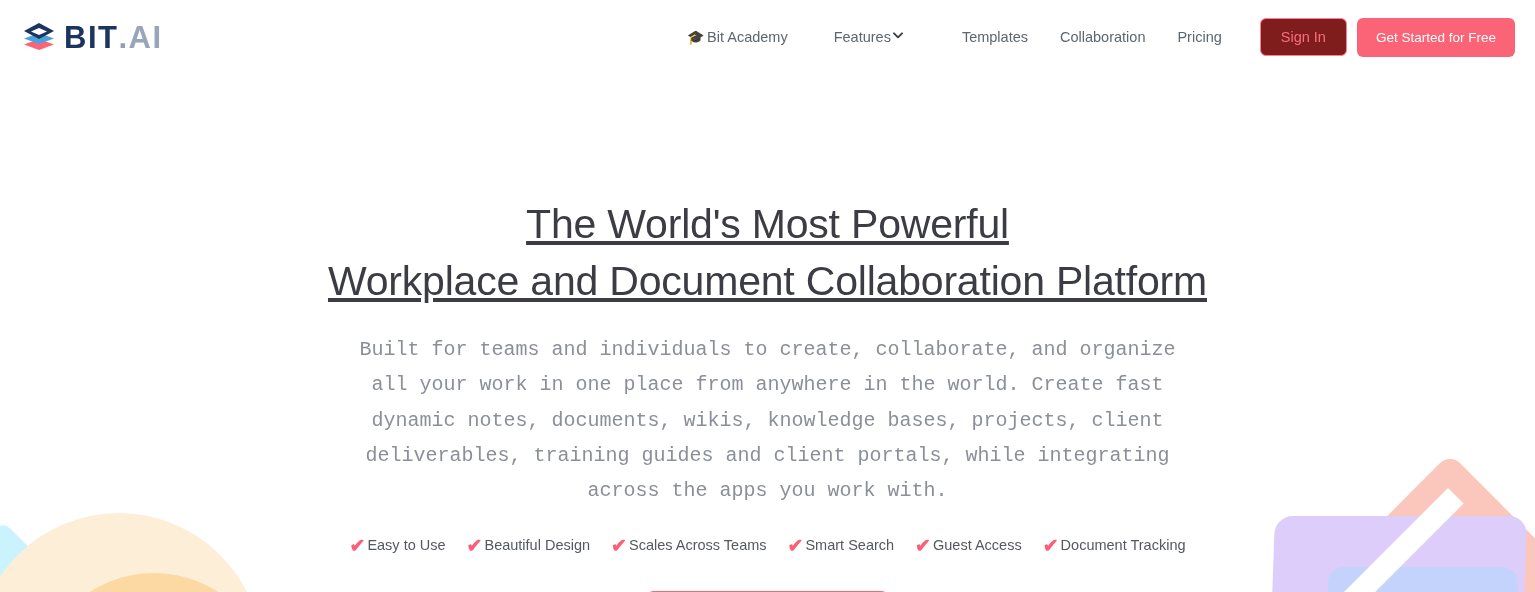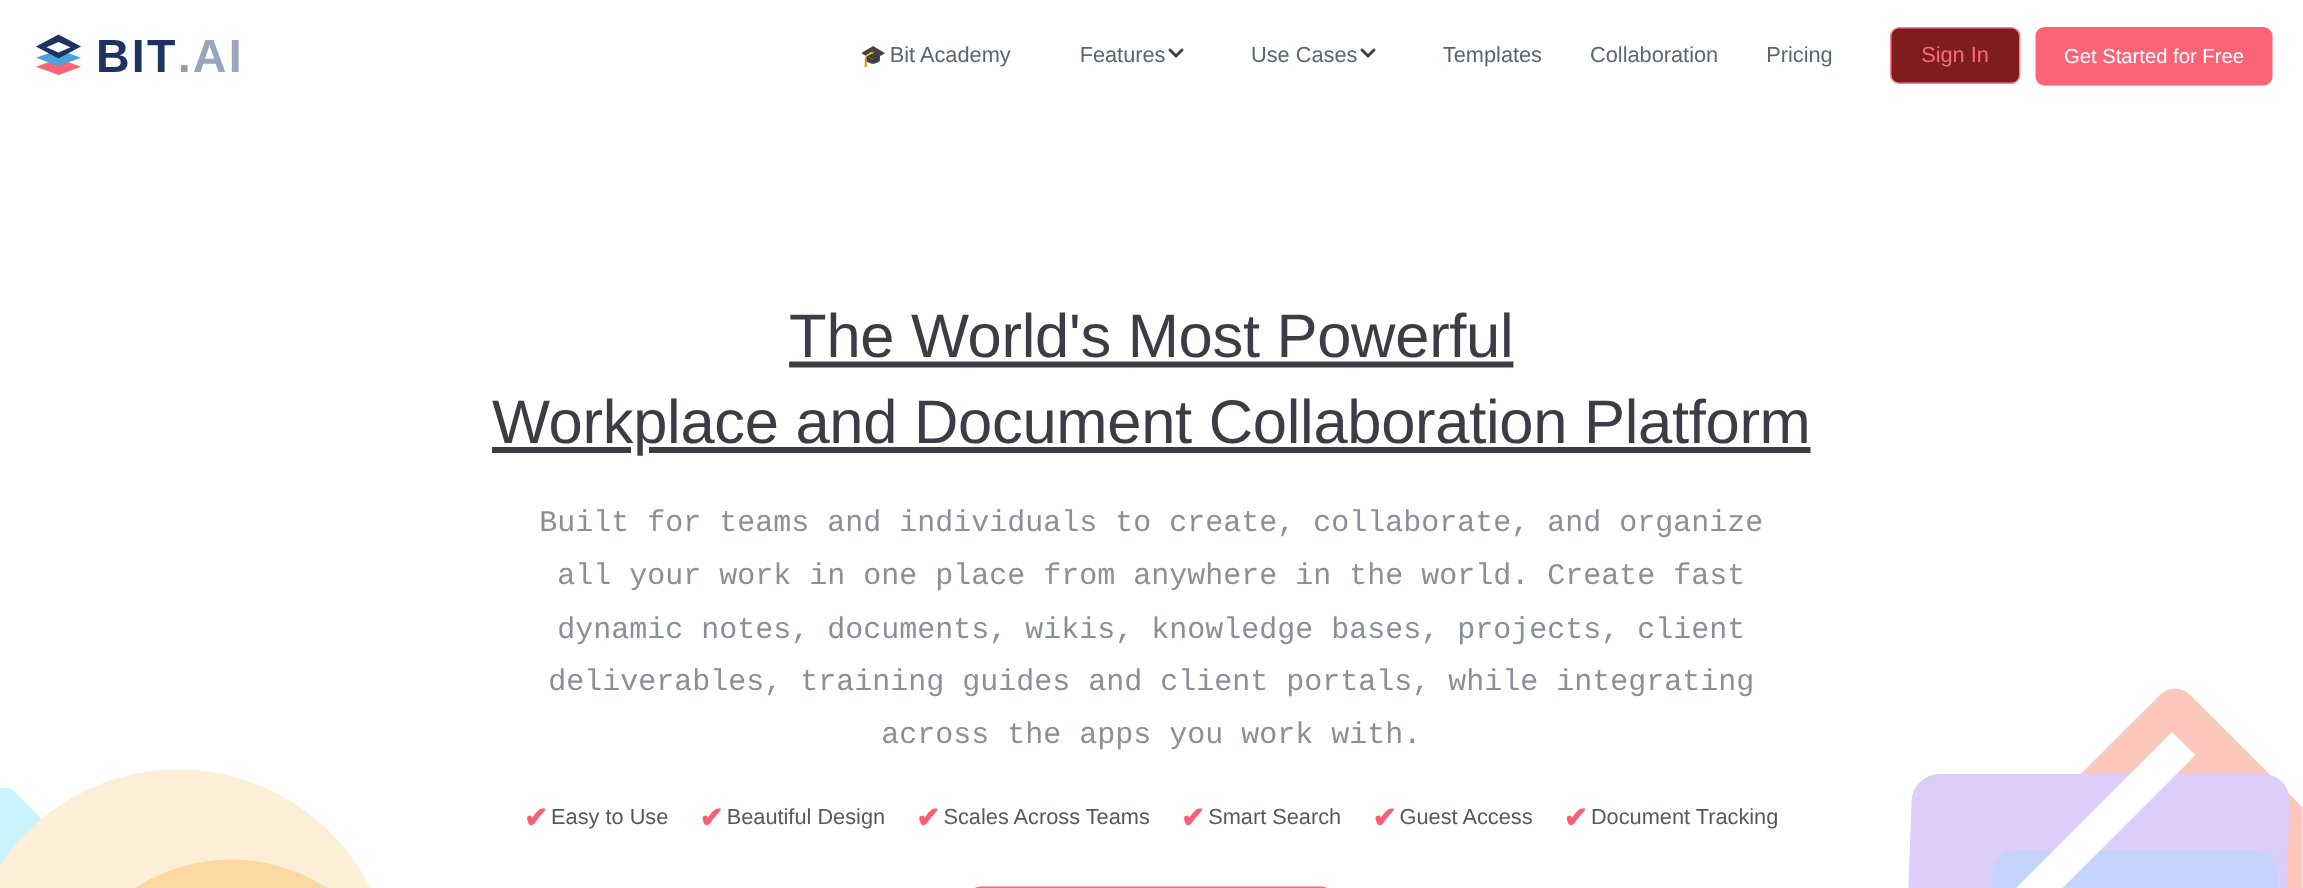--- a/index.html
+++ b/index.html
@@ -288,28 +288,20 @@
       <span>Features</span>
       <span class="chev">
         <svg viewBox="0 0 10 7" width="10" height="7">
             <path d="M1 1.3 L5 5.3 L9 1.3" stroke="#3c3c45" stroke-width="1.9" fill="none" stroke-linecap="round" stroke-linejoin="round"></path>
           </svg>
       </span>
     </div>
 
     <span class="nav-spacer-sm"></span>
 
-    <div class="nav-item">
-      <span>Use Cases</span>
-      <span class="chev">
-        <svg viewBox="0 0 10 7" width="10" height="7">
-            <path d="M1 1.3 L5 5.3 L9 1.3" stroke="#3c3c45" stroke-width="1.9" fill="none" stroke-linecap="round" stroke-linejoin="round"></path>
-          </svg>
-      </span>
-    </div>
 
     <span class="nav-spacer-sm"></span>
 
     <div class="nav-item">
       <span>Templates</span>
     </div>
 
     <div class="nav-item">
       <span>Collaboration</span>
     </div>

